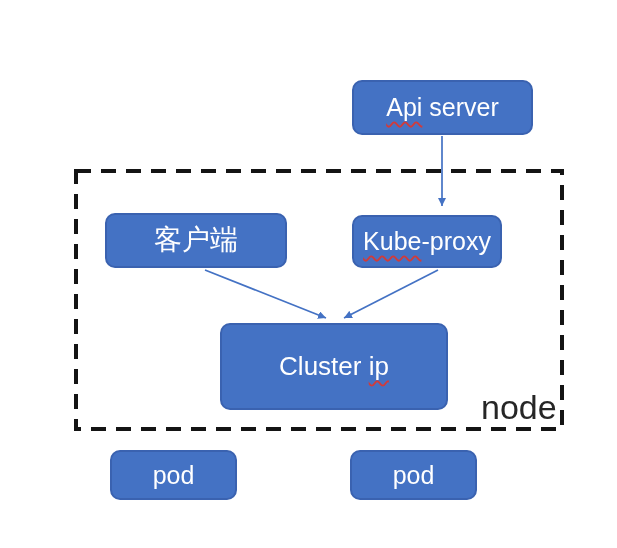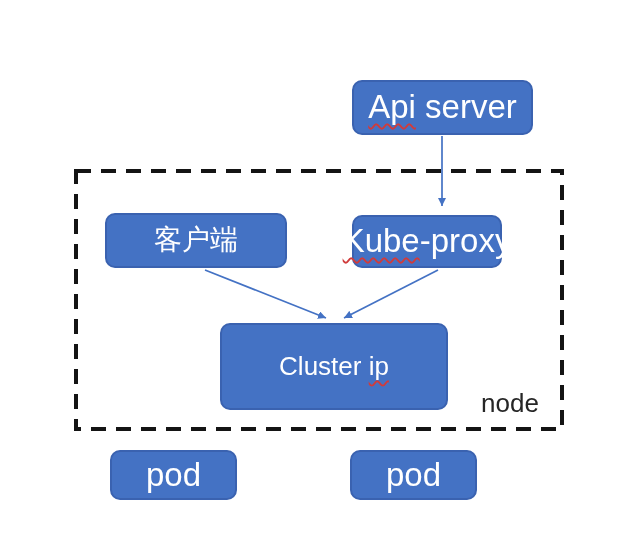--- a/index.html
+++ b/index.html
@@ -44,21 +44,21 @@
   .box{
     position:absolute;
     display:flex;
     flex-direction:column;
     align-items:center;
     justify-content:center;
     background:var(--box-fill);
     border:2px solid var(--box-border);
     border-radius:10px;
     color:var(--box-text);
-    font-size:33px;
+    font-size:25px;
     line-height:1.3;
     box-sizing:border-box;
     text-align:center;
     white-space:pre;
   }
   .box.api-server{ left:352px; top:80px;  width:181px; height:55px; }
   .box.client    { left:105px; top:213px; width:182px; height:55px; font-size:28px; }
   .box.kube-proxy{ left:352px; top:215px; width:150px; height:53px; }
   .box.cluster-ip{ left:220px; top:323px; width:228px; height:87px; font-size:26px;text-align:right; }
   .box.pod-left  { left:110px; top:450px; width:127px; height:50px; }
@@ -68,21 +68,21 @@
     text-decoration-style:wavy;
     text-decoration-color:var(--spellcheck-wave);
     text-decoration-thickness:2px;
     text-underline-offset:5px;
     text-decoration-skip-ink:none;
   }
   .node-label{
     position:absolute;
     left:481px;
     top:388px;
-    font-size:26px;
+    font-size:34px;
     color:var(--boundary-label-text);
   }
 </style>
 </head>
 <body>
 
 <div class="canvas">
 
   <svg class="overlay" viewBox="0 0 617 548" xmlns="http://www.w3.org/2000/svg">
     <defs>

